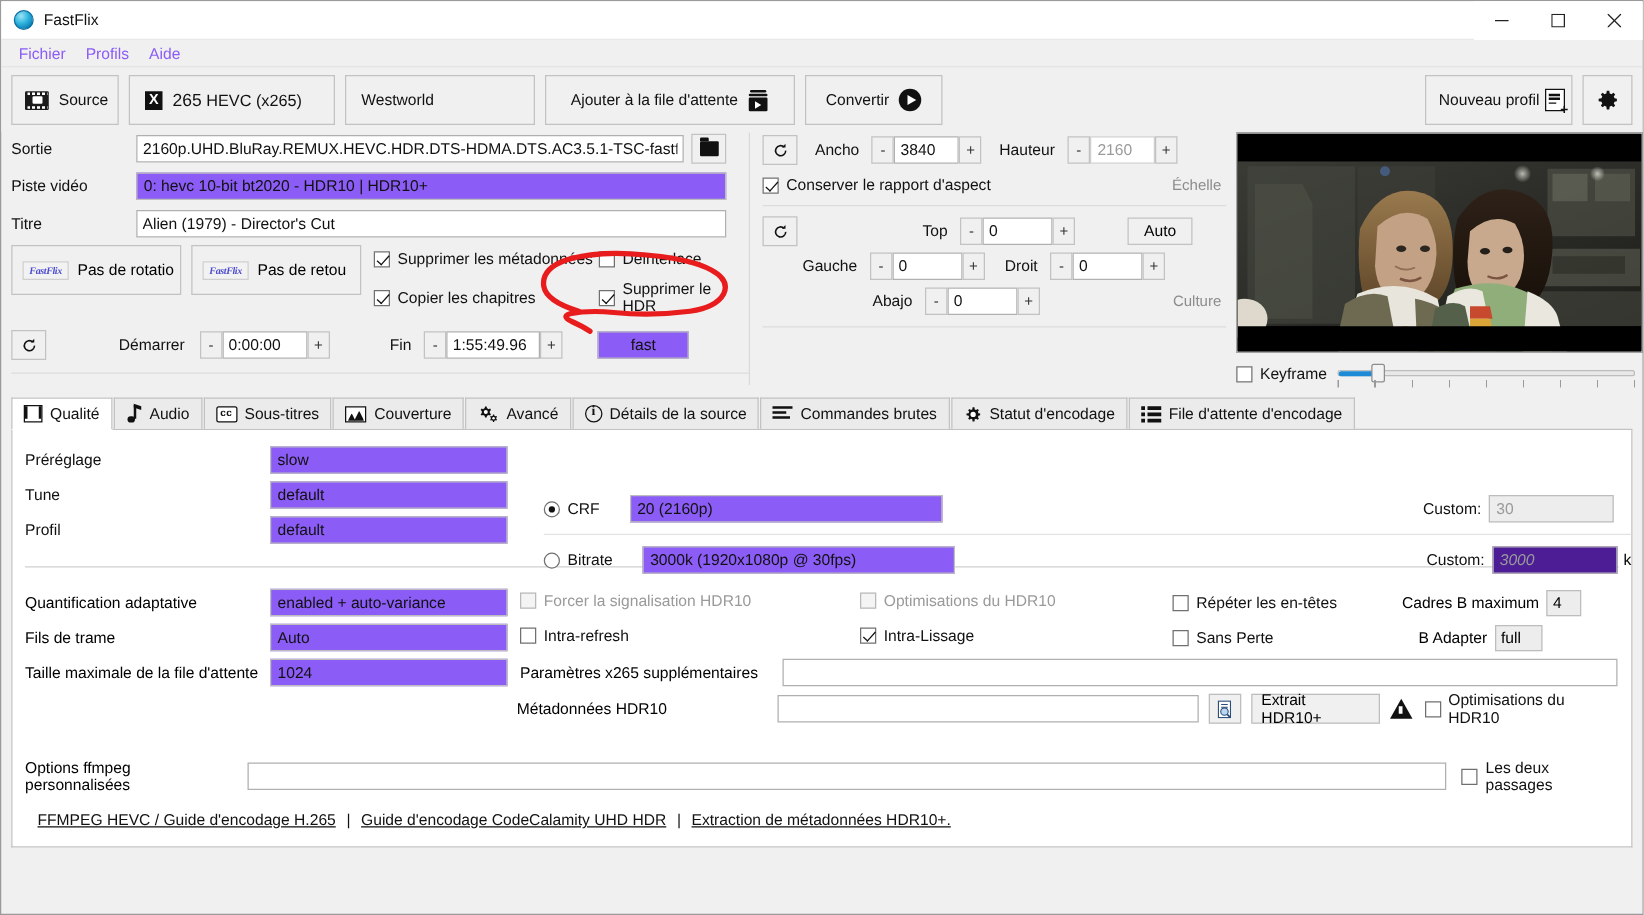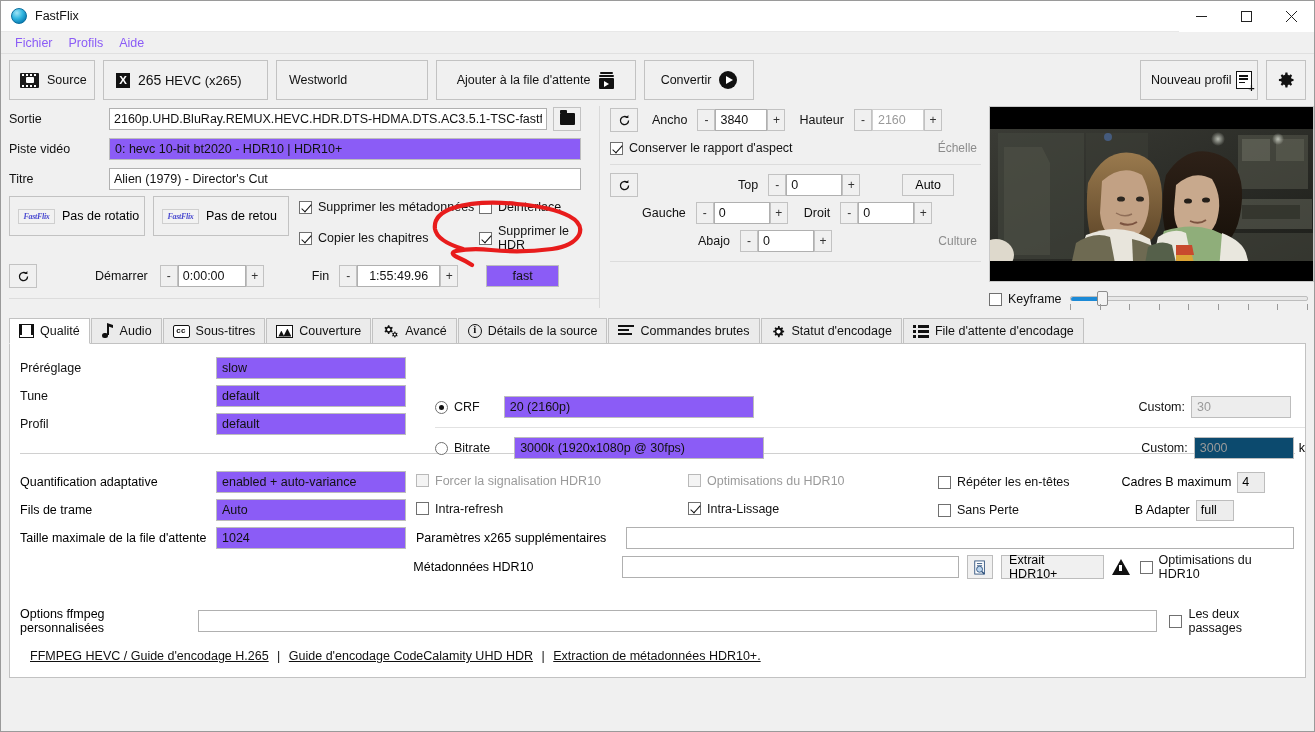--- a/index.html
+++ b/index.html
@@ -190,21 +190,21 @@
   #trimrow { display: flex; align-items: center; margin-top: 12px; gap: 0; }
   .rstbtn {
     width: 28px; height: 24px; border: 1px solid #c2c2c2; background: #f0f0f0;
     display:flex; align-items:center; justify-content:center; font-size: 13px; color:#111;
   }
   .step {
     width: 18px; height: 22px; border: 1px solid #c2c2c2; background: #f0f0f0;
     display:flex; align-items:center; justify-content:center; font-size: 12px; color: #333;
   }
   #spin-start { width: 68px; text-align: left; }
-  #spin-end { width: 83px; text-align: center; }
+  #spin-end { width: 75px; text-align: left; }
 
   hr.sep { border: none; border-top: 1px solid #dcdcdc; margin: 10px 0 0 0; }
 
   
   .midrow { display: flex; align-items: center; height: 28px; }
   #mid-scale-lbl, #mid-crop-lbl { text-align: right; color: #8c8c8c; font-size: 12px; }
   #w-in { width: 52px; text-align: left; }
   #h-in { width: 52px; text-align: left; }
   .crop-in { width: 56px; text-align: left; }
   #btn-auto {
@@ -730,21 +730,21 @@
         <span style="width:14px;"></span>
       </div>
       <hr class="thin" style="margin:5px 0 5px 0;">
       <div class="qrow">
         <label class="cb">
           <span class="rb"></span>
           <span>Bitrate</span>
         </label>
         <div class="combo" id="br-combo">3000k   (1920x1080p @ 30fps)</div>
         <div class="custom-lbl">Custom:</div>
-        <div class="combo custom-in" style="background:#0c4a6e;">3000</div>
+        <div class="combo custom-in" style="background:#4c1d95;font-style:italic;">3000</div>
         <span class="kunit">k</span>
       </div>
     </div>
 
     <div id="advdiv">
       <span class="ln"></span>
       <span>Avancé</span>
       <span class="ln"></span>
     </div>
 

